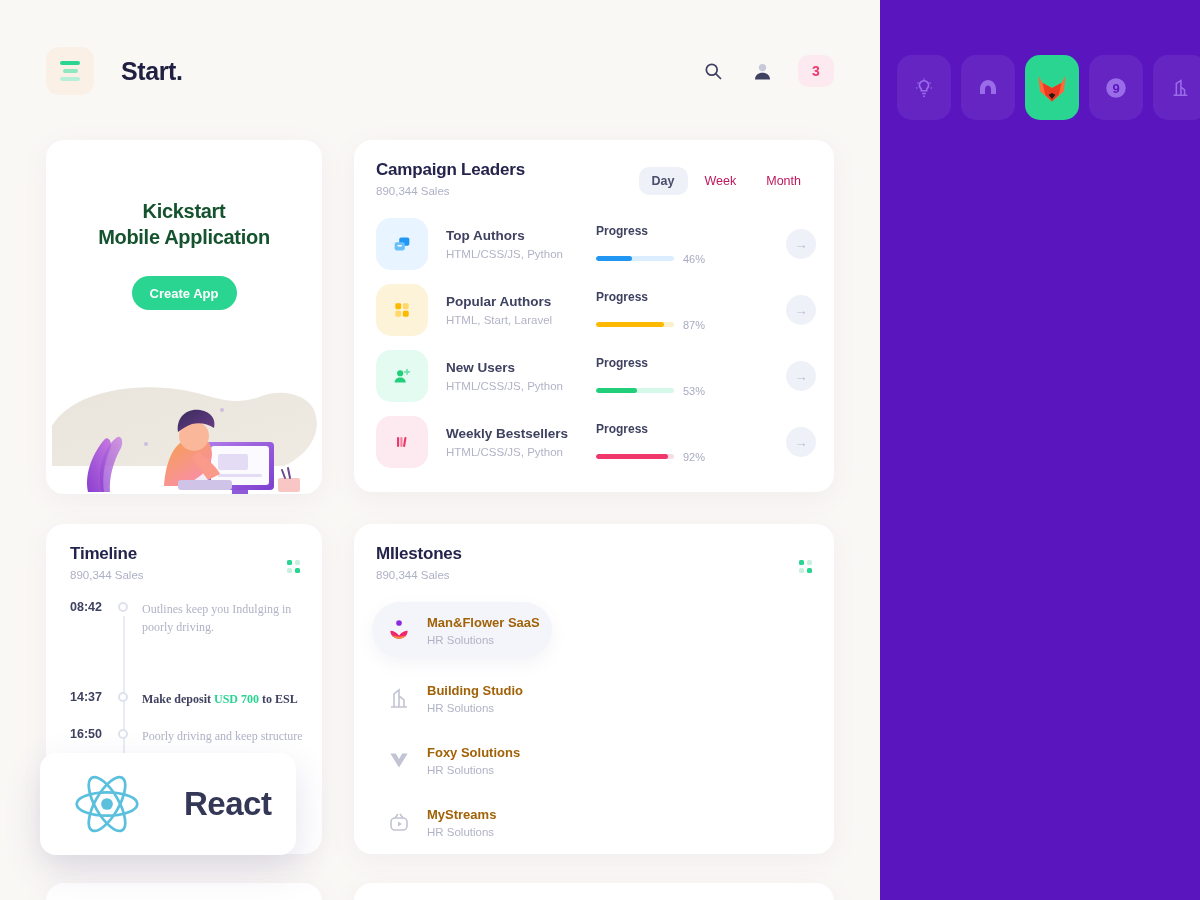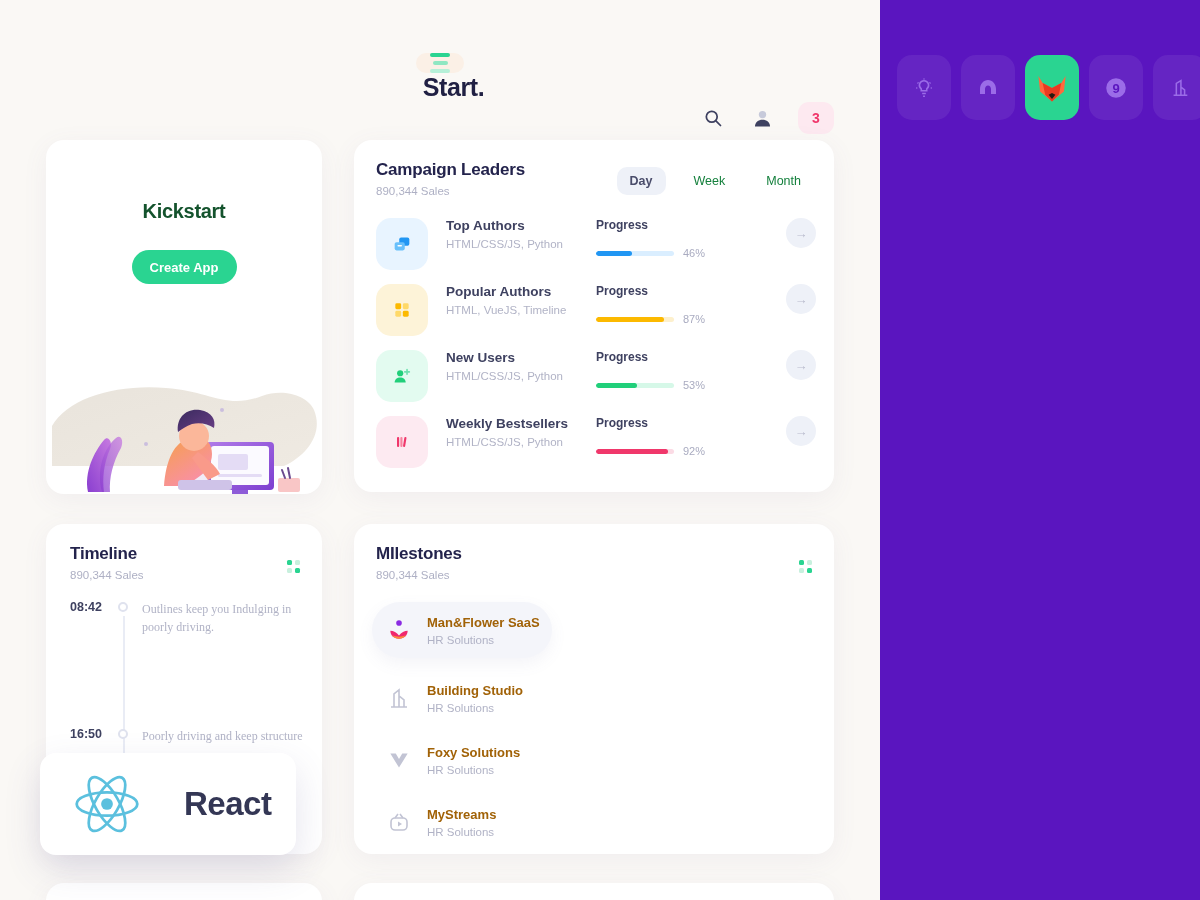--- a/index.html
+++ b/index.html
@@ -13,23 +13,23 @@
 
   
   .main {
     position: absolute; left: 0; top: 0;
     width: 880px; height: 900px;
     background: #faf8f5;
   }
 
   
   .topbar {
-    position: absolute; left: 46px; top: 53px;
+    position: absolute; left: 46px; top: 46px;
     width: 788px; height: 50px;
-    display: flex; align-items: center; flex-direction: column;
+    display: flex; align-items: center;
   }
   .logo-box {
     width: 48px; height: 48px; border-radius: 13px;
     background: #fbf0e6;
     display: flex; flex-direction: column; align-items: center; justify-content: center;
     gap: 4px;
   }
   .logo-line { height: 4px; border-radius: 2px; background: #2ad491; }
   .logo-line.l1 { width: 20px; }
   .logo-line.l2 { width: 15px; background:#8fe7c2; }
@@ -74,28 +74,28 @@
     background:#2ad491; color:#fff; border:none; border-radius: 17px;
     font-size: 13px; font-weight: bold; cursor:pointer;
     font-family: "Liberation Sans", sans-serif;
   }
   .illus { position:absolute; left:0; bottom:0; width: 276px; height: 120px; }
 
   
   #campaign { left: 354px; top: 140px; width: 480px; height: 352px; }
   .camp-head { position:absolute; left:22px; top:20px; }
   .seg {
-    position:absolute; right: 20px; top: 27px; display:flex; align-items:center; gap: 15px;
+    position:absolute; right: 20px; top: 27px; display:flex; align-items:center; gap: 4px;
   }
   .seg span {
-    font-size: 12.5px; color:#15803d; padding: 7px 13px; border-radius: 10px; cursor:pointer;
+    font-size: 12.5px; color:#be185d; padding: 7px 13px; border-radius: 10px; cursor:pointer;
   }
   .seg span.active { background:#eef1f8; color:#4a4d6b; font-weight:bold; }
 
-  .crow { position:absolute; left:22px; width: 440px; height: 52px; display:flex; }
+  .crow { position:absolute; left:22px; width: 440px; height: 52px; display:flex; align-items:center; }
   .crow-ico { width: 52px; height: 52px; border-radius: 15px; display:flex; align-items:center; justify-content:center;}
   .crow-txt { margin-left: 18px; width: 150px; }
   .crow-name { font-size: 13.5px; font-weight:bold; color:#3e4160; }
   .crow-tag { font-size: 11.5px; color:#b1b3c6; margin-top: 5px; }
   .crow-prog { width: 130px; }
   .prog-label { font-size: 12px; font-weight:bold; color:#3e4160; }
   .prog-wrap { display:flex; align-items:center; margin-top: 15px; gap:9px; }
   .prog-bar { width: 78px; height: 5px; border-radius: 3px; overflow:hidden; }
   .prog-fill { height: 5px; border-radius: 3px; }
   .prog-pct { font-size: 11px; color:#a9abc0; }
@@ -187,20 +187,21 @@
             <path d="M3.4 21c0-4.7 3.9-7.6 8.6-7.6s8.6 2.9 8.6 7.6z" fill="#3e4160"></path>
           </svg>
         </div>
         <div class="badge-pill">3</div>
       </div>
     </div>
 
     <div class="card" id="kickstart">
       <div class="ks-title">
         <div>Kickstart</div>
+        <div>Mobile Application</div>
       </div>
       <button class="ks-btn">Create App</button>
 
       <svg class="illus" viewBox="0 0 276 120">
         <defs>
           <linearGradient id="gBlob" x1="0" y1="0" x2="1" y2="1">
             <stop offset="0%" stop-color="#e9e4dc"></stop>
               <stop offset="100%" stop-color="#efeae2"></stop>
           </linearGradient>
           <linearGradient id="gBody" x1="0" y1="0" x2="0.6" y2="1">
@@ -280,21 +281,21 @@
         <div class="crow-ico" style="background:#fdf3d8">
           <svg width="20" height="20" viewBox="0 0 24 24">
               <rect x="4" y="4" width="7" height="7" rx="1.6" fill="#fcb900"></rect>
               <rect x="13" y="4" width="7" height="7" rx="1.6" fill="#ffd968"></rect>
               <rect x="4" y="13" width="7" height="7" rx="1.6" fill="#ffd968"></rect>
               <rect x="13" y="13" width="7" height="7" rx="1.6" fill="#fcb900"></rect>
             </svg>
         </div>
         <div class="crow-txt">
           <div class="crow-name">Popular Authors</div>
-          <div class="crow-tag">HTML, VueJS, Timeline</div>
+          <div class="crow-tag">HTML, Start, Laravel</div>
         </div>
         <div class="crow-prog">
           <div class="prog-label">Progress</div>
           <div class="prog-wrap">
             <div class="prog-bar" style="background:#fdf0cd">
               <div class="prog-fill" style="width:87%;background:#fcb900"></div>
             </div>
             <div class="prog-pct">87%</div>
           </div>
         </div>
@@ -364,20 +365,25 @@
 
       <div class="tl-line" style="top:92px;height:230px"></div>
 
       <div class="tl-row" style="top:76px">
         <div class="tl-time">08:42</div>
         <div class="tl-dot"></div>
         <div class="tl-text muted">Outlines keep you Indulging in poorly driving.</div>
       </div>
 
 
+      <div class="tl-row" style="top:166px">
+        <div class="tl-time">14:37</div>
+        <div class="tl-dot"></div>
+        <div class="tl-text strong"><span>Make deposit </span><span class="usd">USD 700</span><span> to ESL</span></div>
+      </div>
 
       <div class="tl-row" style="top:203px">
         <div class="tl-time">16:50</div>
         <div class="tl-dot"></div>
         <div class="tl-text muted">Poorly driving and keep structure</div>
       </div>
     </div>
 
     <div class="card" id="milestones">
       <div style="position:absolute;left:22px;top:20px">

